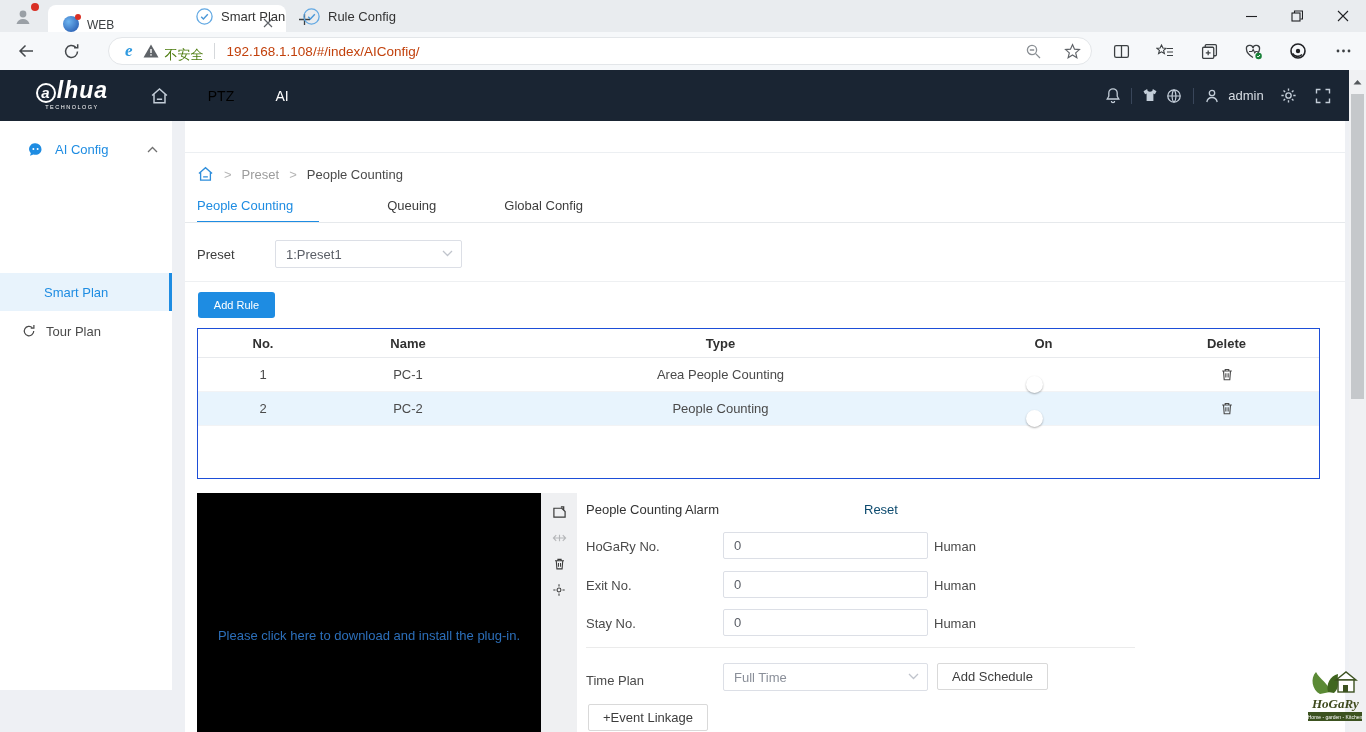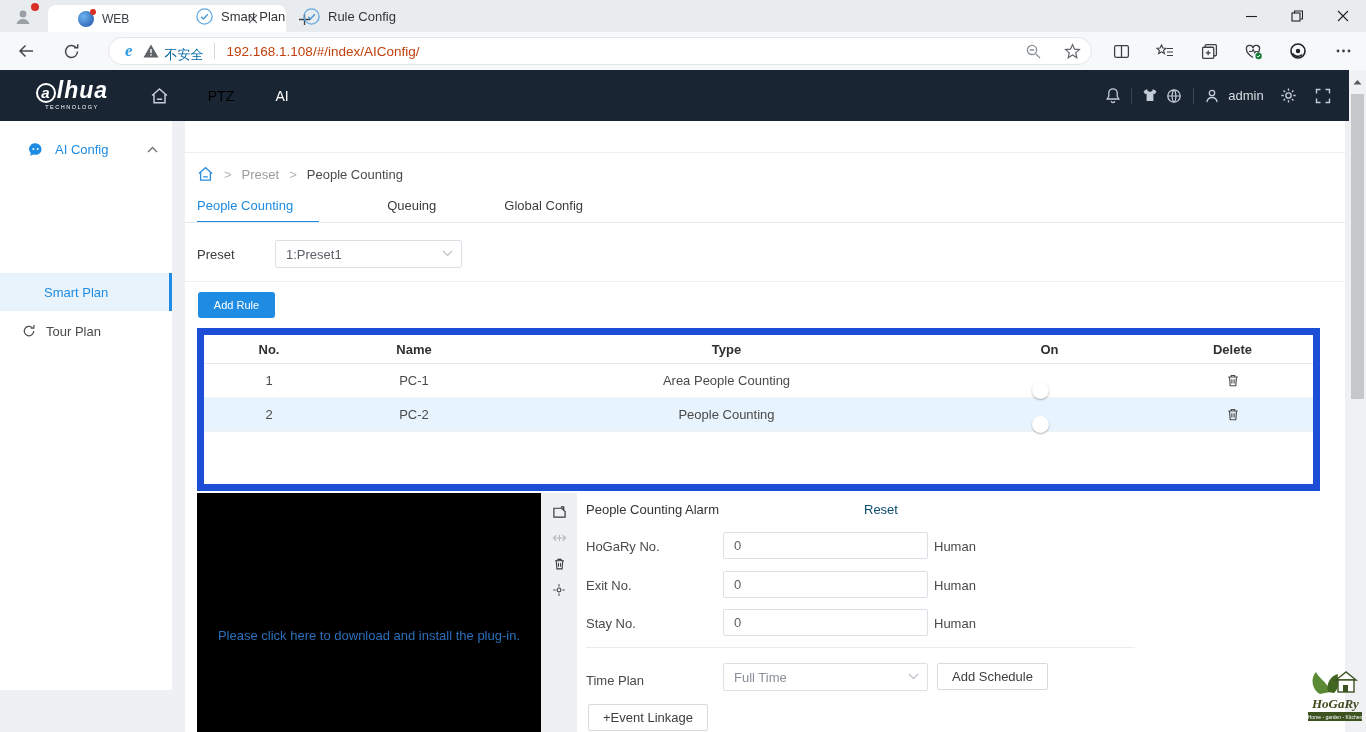--- a/index.html
+++ b/index.html
@@ -4,33 +4,33 @@
 <style>
   *{box-sizing:border-box;margin:0;padding:0}
   body{font-family:"Liberation Sans",sans-serif;background:#444}
   #screen{position:relative;width:1366px;height:732px;background:#eef0f4;overflow:hidden;font-size:13px}
   svg{display:block}
 
   
   .titlebar{position:absolute;left:0;top:0;width:1366px;height:32px;background:#e9ecef}
   .profile{position:absolute;left:8px;top:4px;width:30px;height:26px;border-radius:6px;display:flex;align-items:center;justify-content:center}
   .reddot{position:absolute;width:8px;height:8px;border-radius:50%;background:#d93025}
-  .tab{position:absolute;left:48px;top:5px;width:238px;height:27px;background:#fff;border-radius:8px 8px 0 0;display:flex;align-items:center;padding:0 24px}
+  .tab{position:absolute;left:48px;top:5px;width:238px;height:27px;background:#fff;border-radius:8px 8px 0 0;display:flex;align-items:flex-end;padding:0 9px}
   .favicon{position:relative;width:16px;height:16px;border-radius:50%;background:radial-gradient(circle at 35% 35%,#6db4f0,#1d4fa8);margin:0 8px 0 6px}
   .tab-title{color:#3c4043;font-size:12px;flex:1}
   .tab-close{width:18px;height:18px;display:flex;align-items:center;justify-content:center;border-radius:4px}
   .newtab{position:absolute;left:292px;top:7px;width:24px;height:24px;display:flex;align-items:center;justify-content:center}
   .winbtn{position:absolute;top:0;width:46px;height:32px;display:flex;align-items:center;justify-content:center}
 
   
   .toolbar{position:absolute;left:0;top:32px;width:1366px;height:38px;background:#f6f8fa}
   .tbicon{position:absolute;top:41px;width:20px;height:20px;display:flex;align-items:center;justify-content:center}
   .addressbar{position:absolute;left:108px;top:37px;width:984px;height:28px;background:#fff;border:1px solid #e3e6e9;border-radius:14px;display:flex;align-items:center;padding:0 10px}
   .ie-e{font-family:"Liberation Serif",serif;font-style:italic;font-weight:bold;font-size:17px;color:#2f9ae0;margin:0 10px 0 6px}
-  .seclabel{color:#0369a1;font-size:13px;margin:8px 10px 0 6px}
+  .seclabel{color:#4d7c0f;font-size:13px;margin:8px 10px 0 6px}
   .addrdiv{width:1px;height:16px;background:#d5d8db;margin-right:12px}
   .url{color:#c2410c;font-size:13.5px;flex:1}
 
   
   .appheader{position:absolute;left:0;top:70px;width:1366px;height:51px;background:#1a2533}
   .brand{position:absolute;left:22px;top:78px;color:#fff;width:100px;text-align:center}
   .brand-main{font-size:23px;font-weight:bold;font-style:italic;letter-spacing:1px;line-height:24px}
   .brand-a{display:inline-block;border:2px solid #fff;border-radius:50%;width:20px;height:20px;line-height:16px;font-size:15px;margin-right:1px}
   .brand-sub{font-size:5.5px;letter-spacing:1.5px;margin-top:1px}
   .navitem{position:absolute;top:70px;height:51px;display:flex;align-items:center;justify-content:center;font-size:14px}
@@ -61,21 +61,21 @@
   .tabitem.active{color:#1e8ce2;border-bottom:2px solid #1e8ce2;padding-right:26px}
 
   .presetrow{position:absolute;left:197px;top:240px;height:28px;display:flex;align-items:center}
   .preset-label{width:78px;color:#3d3d3d}
   .select{position:relative;width:187px;height:28px;border:1px solid #dcdfe6;border-radius:2px;display:flex;align-items:center;padding:0 24px 0 10px;color:#5a5e66;background:#fff}
   .select .chev{position:absolute;right:8px;top:9px}
   .sectionline{position:absolute;left:185px;top:281px;width:1160px;height:1px;background:#eef0f2}
 
   .btn-primary{position:absolute;left:198px;top:292px;width:77px;height:26px;background:#1e8ce2;color:#fff;border:none;border-radius:3px;font-size:11px;font-family:inherit}
 
-  .table{position:absolute;left:197px;top:328px;width:1123px;border:7px solid #1d4ed8;background:#fff}
+  .table{position:absolute;left:197px;top:328px;width:1123px;border:1px solid #1d4ed8;background:#fff}
   .tgrid{display:grid;grid-template-columns:130px 160px 465px 181px 185px;align-items:center;text-align:center}
   .thead{height:29px;border-bottom:1px solid #e8eaed;font-weight:bold;color:#303030}
   .trow{height:34px;border-bottom:1px solid #f2f3f5;color:#4a4a4a}
   .trow.selected{background:#e8f4fd}
   .tfill{height:52px}
   .toggle{width:38px;height:19px;border-radius:10px;background:#1e8ce2;position:relative;margin:0 auto}
   .toggle .knob{position:absolute;right:1px;top:1px;width:17px;height:17px;border-radius:50%;background:#fff;box-shadow:0 1px 2px rgba(0,0,0,.3)}
   .trashbtn{display:flex;justify-content:center}
 
   

